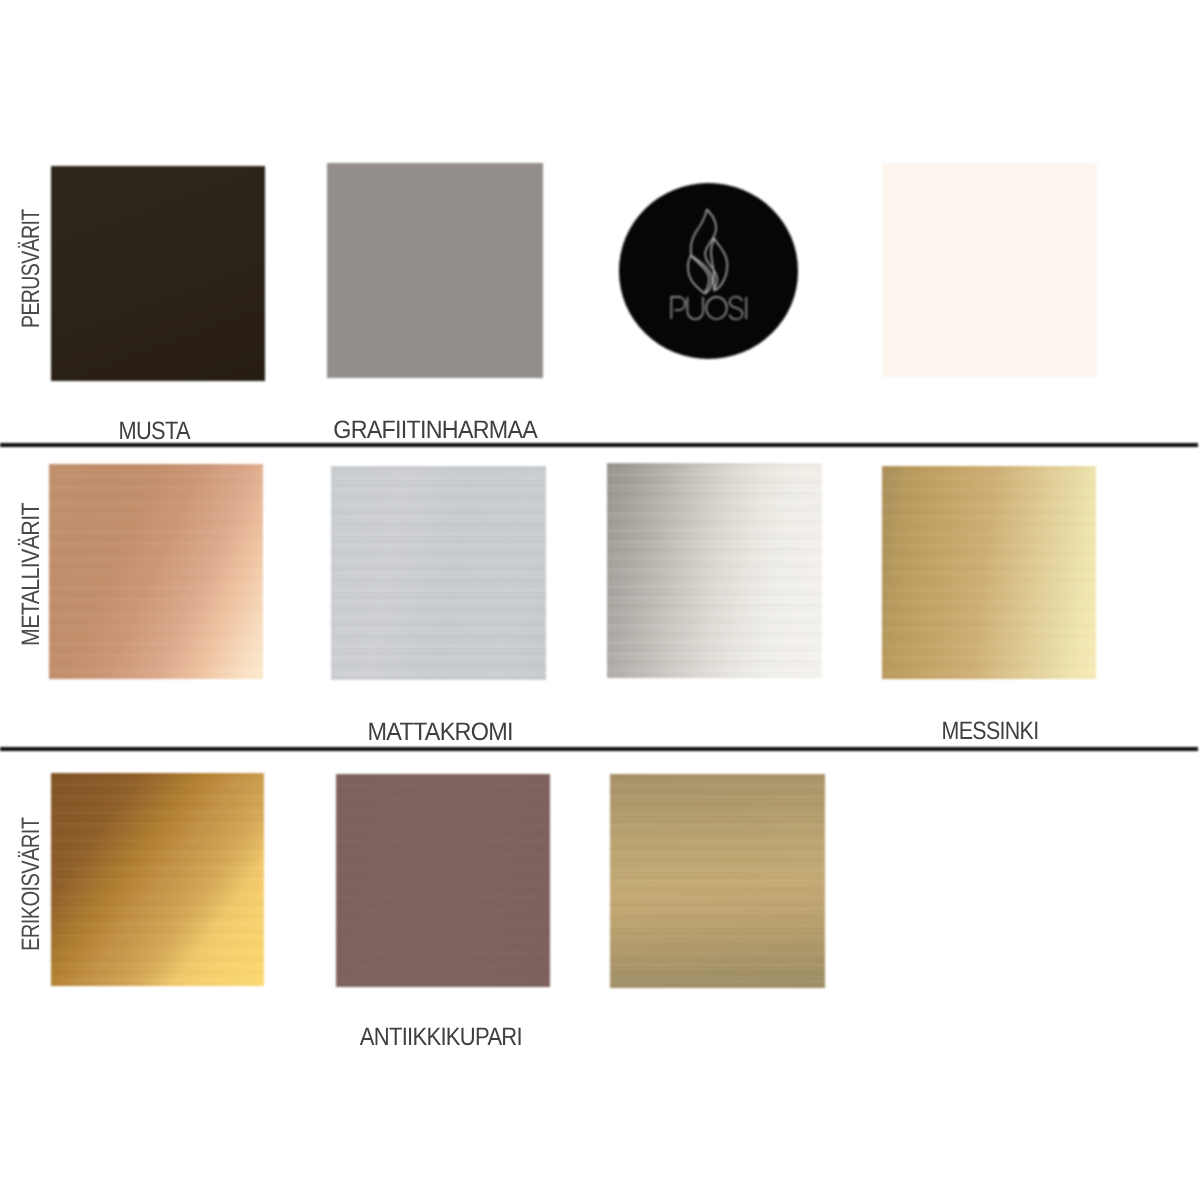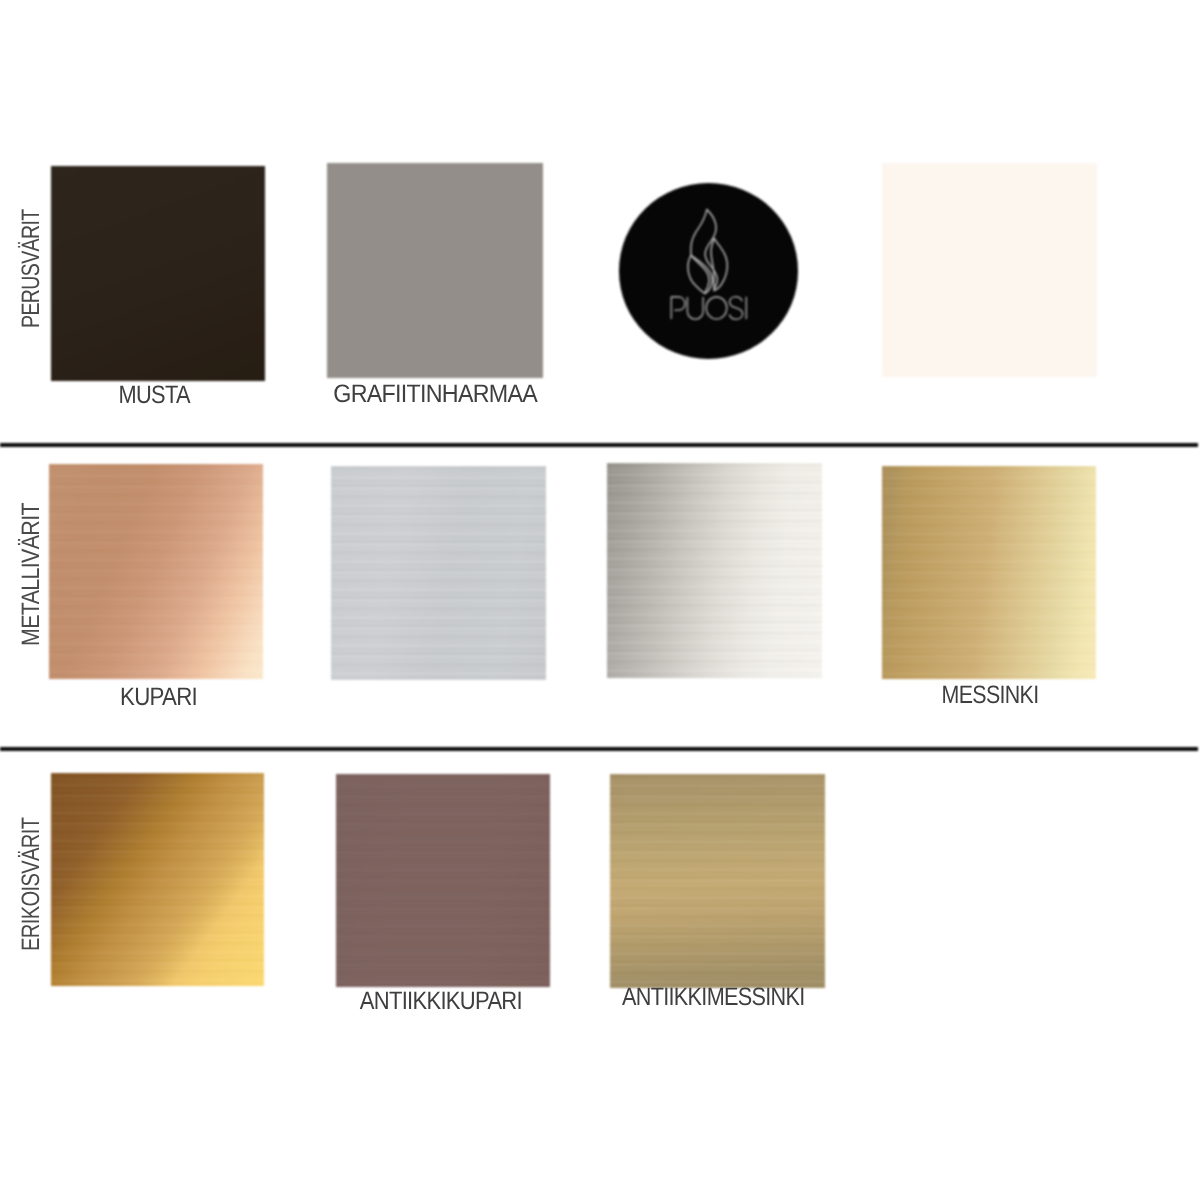--- a/index.html
+++ b/index.html
@@ -9,21 +9,21 @@
        -webkit-font-smoothing:antialiased;text-rendering:geometricPrecision;}
   .page{position:relative;width:1200px;height:1200px;background:#fff;
         -webkit-font-smoothing:antialiased;}
   .cap,.group-label{filter:opacity(1);}
   .divider{position:absolute;left:0;background:#0b0b0b;height:4px;filter:blur(0.85px);}
   .group-label{position:absolute;color:#4a4a4a;font-size:25.2px;letter-spacing:-0.8px;
       transform-origin:0 0;white-space:nowrap;line-height:1;}
   .group-label b{font-weight:400;display:inline-block;transform-origin:0 50%;}
   .swatch{position:absolute;filter:blur(0.85px);}
   .cap{position:absolute;color:#3f3f3f;font-size:25.2px;letter-spacing:-0.8px;
-      white-space:nowrap;text-align:center;line-height:25.5px;}
+      white-space:nowrap;text-align:center;line-height:25.5px;margin-top:36px;}
   .cap i{font-style:normal;display:inline-block;transform-origin:50% 50%;}
   .logo{position:absolute;border-radius:50%;background:#060606;filter:blur(0.8px);}
 
   
   .sw-musta{background:linear-gradient(160deg,#2e261c 0%,#2c241b 45%,#291f16 80%,#261d13 100%);}
   .sw-grafiitti{background:#938e89;}
   .sw-valkoinen{background:#fdf6ef;}
 
   .sw-kupari{
     background:
@@ -134,34 +134,33 @@
     </svg>
   </div>
 
   <div class="swatch sw-valkoinen" style="left:882px;top:163px;width:215px;height:214px;"></div>
 
   <div class="divider" style="top:442.8px;width:1198px;"></div>
 
   <div class="group-label" style="left:18.7px;top:645.5px;transform:rotate(-90deg);"><b style="transform:scaleX(0.852)">METALLIVÄRIT</b></div>
 
   <div class="swatch sw-kupari" style="left:49px;top:464px;width:214px;height:215px;"></div>
-  <div class="cap" style="left:8.4px;top:685.1px;width:300px;"><i style="transform:scaleX(0.884)">KUPARI</i></div>
 
   <div class="swatch sw-mattakromi" style="left:331px;top:466px;width:215px;height:214px;"></div>
+  <div class="cap" style="left:289.7px;top:684.3px;width:300px;"><i style="transform:scaleX(0.93)">MATTAKROMI</i></div>
 
   <div class="swatch sw-kiiltava" style="left:607px;top:463px;width:215px;height:215px;"></div>
 
   <div class="swatch sw-messinki" style="left:882px;top:466px;width:214px;height:213px;"></div>
   <div class="cap" style="left:840px;top:683px;width:300px;"><i style="transform:scaleX(0.85)">MESSINKI</i></div>
 
   <div class="divider" style="top:747.2px;width:1198px;"></div>
 
   <div class="group-label" style="left:18.7px;top:950.8px;transform:rotate(-90deg);"><b style="transform:scaleX(0.8)">ERIKOISVÄRIT</b></div>
 
   <div class="swatch sw-kulta" style="left:51px;top:773px;width:213px;height:213px;"></div>
 
   <div class="swatch sw-antkupari" style="left:336px;top:774px;width:214px;height:213px;"></div>
   <div class="cap" style="left:290.9px;top:989px;width:300px;"><i style="transform:scaleX(0.874)">ANTIIKKIKUPARI</i></div>
 
   <div class="swatch sw-antmessinki" style="left:610px;top:774px;width:215px;height:214px;"></div>
-  <div class="cap" style="left:563.2px;top:985.3px;width:300px;"><i style="transform:scaleX(0.859)">ANTIIKKIMESSINKI</i></div>
 
 </div>
 
 </body></html>

